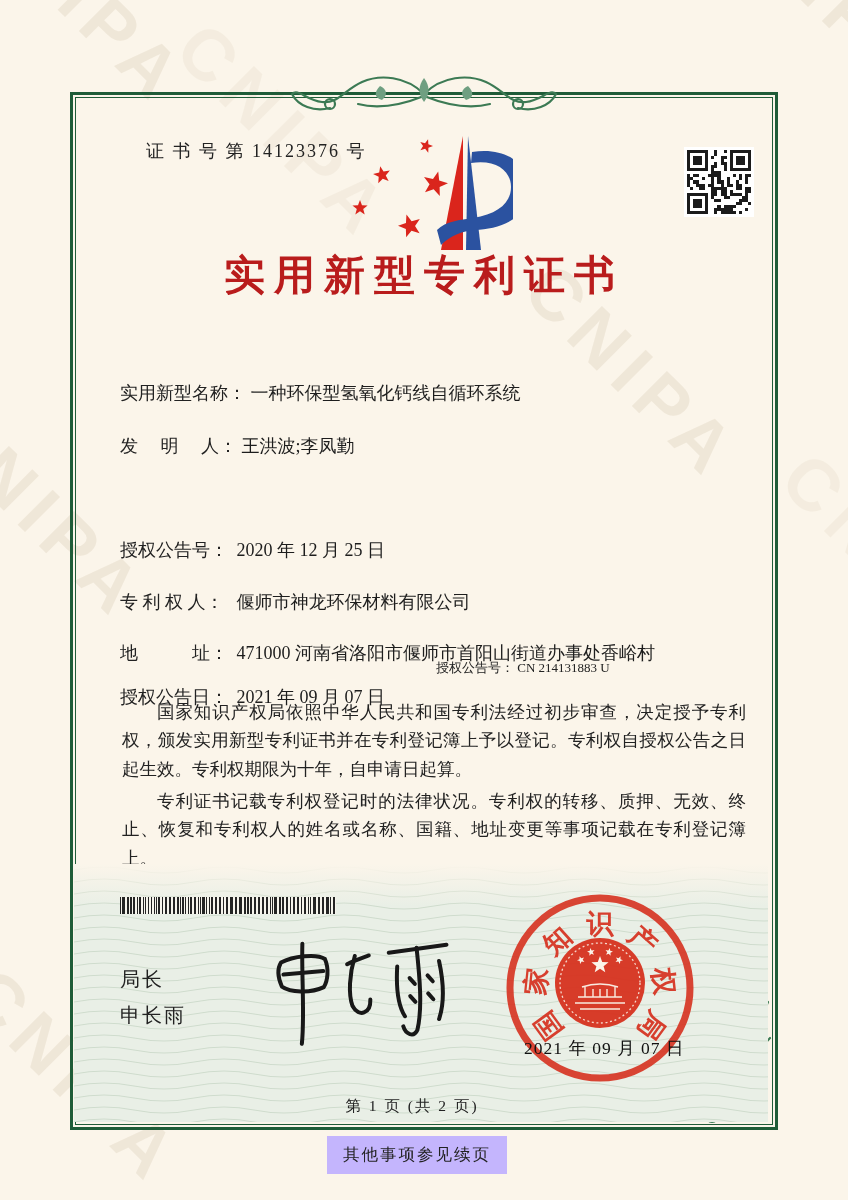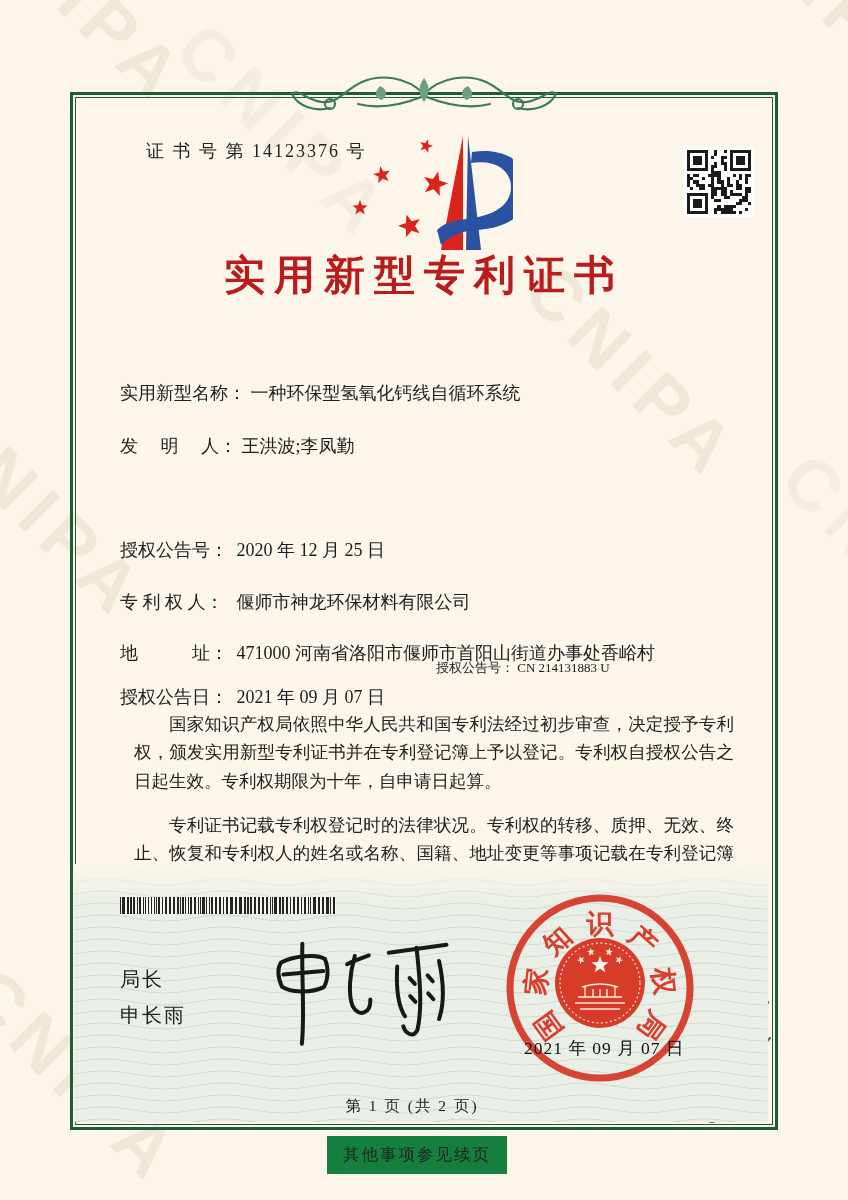--- a/index.html
+++ b/index.html
@@ -37,21 +37,21 @@
     position:absolute;left:0;top:248px;width:100%;text-align:center;
     font-size:41px;font-weight:bold;letter-spacing:9px;color:#b91c1c;
   }
   
   .field{position:absolute;left:120px;font-size:18px;white-space:nowrap;}
   .field .lbl{display:inline-block;min-width:112px;margin-top:26px;}
   .field .val{color:#1d1d1d;}
   .grant-no{position:absolute;left:436px;top:659px;font-size:13px;white-space:nowrap;}
   
   .body-text{position:absolute;left:118px;top:694px;width:632px;font-size:17.5px;line-height:1.62;text-align:justify;}
-  .body-text p{margin:16px;text-indent:2em;}
+  .body-text p{margin:4px;text-indent:2em;}
   
   .band{position:absolute;left:74px;top:864px;width:694px;height:258px;}
   .band-fade{position:absolute;left:0;top:0;width:100%;height:42px;
     background:linear-gradient(180deg,var(--page_bg,#fbf5ea) 0%,rgba(251,245,234,0) 100%);}
   .barcode{position:absolute;left:120px;top:897px;}
   .director{position:absolute;left:120px;font-family:"Liberation Sans","DejaVu Sans",sans-serif;
     font-size:20px;color:#222;letter-spacing:2px;}
   .sig{position:absolute;left:252px;top:934px;transform:rotate(-2deg);}
   .sig path{fill:none;stroke:#181818;stroke-width:4;stroke-linecap:round;stroke-linejoin:round;}
   
@@ -59,21 +59,21 @@
   .seal-ring-svg{position:absolute;left:0;top:0;}
   .seal-char{
     position:absolute;left:50%;top:50%;font-size:27px;font-weight:bold;
     color:var(--seal_red,#d6311f);opacity:.92;transform-origin:center;
   }
   .emblem{position:absolute;left:49px;top:44px;}
   .seal-date{position:absolute;left:524px;top:1036px;font-size:17.5px;letter-spacing:1px;color:#111;white-space:nowrap;}
   .page-num{position:absolute;left:0;top:1096px;width:824px;text-align:center;font-size:15.5px;letter-spacing:2px;}
   
   .cont-note{
-    position:absolute;left:327px;top:1136px;background:#15803d;
+    position:absolute;left:327px;top:1136px;background:#c4b5fd;
     padding:8px 16px;font-size:16.5px;letter-spacing:2px;color:#222;
   }
 </style>
 </head>
 <body>
 
 <div class="page">
 
   <span class="wm" style="left:-55px;top:-45px;">CNIPA</span>
   <span class="wm light" style="left:150px;top:90px;">CNIPA</span>

